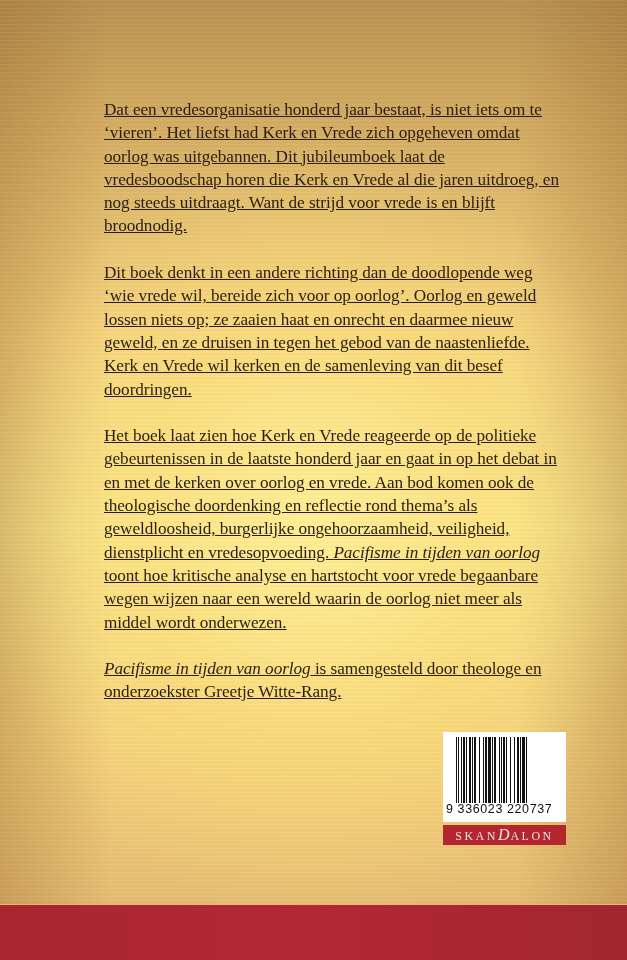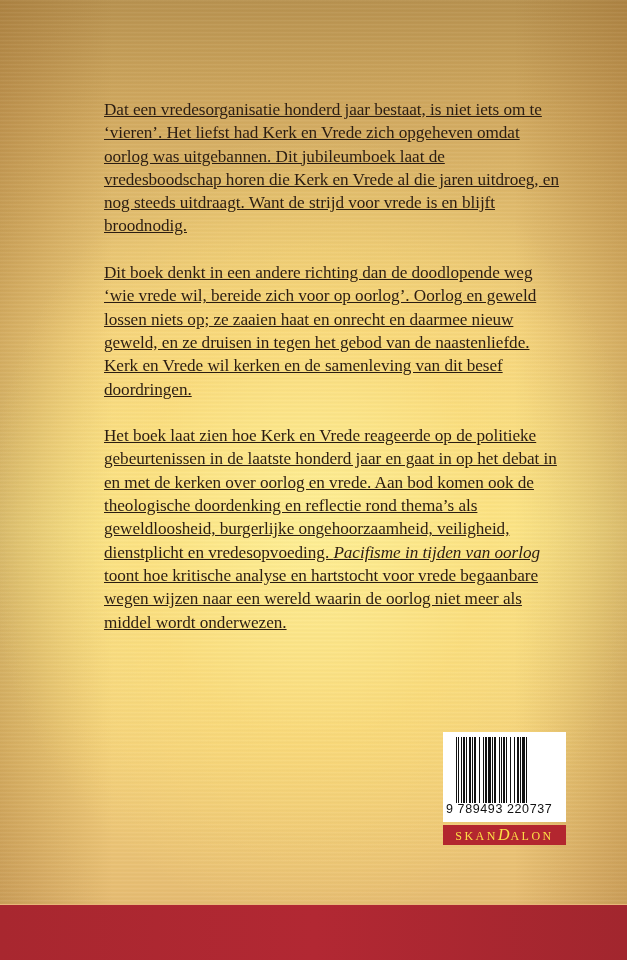--- a/index.html
+++ b/index.html
@@ -14,36 +14,37 @@
     background:repeating-linear-gradient(to bottom, rgba(255,255,255,0.05) 0px, rgba(255,255,255,0.05) 1px, rgba(0,0,0,0.025) 2px, rgba(0,0,0,0) 4px);}
   .text{position:absolute;left:104px;top:98px;width:460px;color:#2b1d12;
     font-size:17.2px;line-height:23.3px;letter-spacing:-0.05px;text-decoration:underline;}
   .text p{margin:0 0 23.3px 0;}
   .text em{font-style:italic;}
   .barcode-box{position:absolute;left:443px;top:732px;width:123px;height:90px;background:#fff;}
   .bars{position:absolute;left:13px;top:5px;width:104px;height:66px;display:flex;align-items:stretch;}
   .bars span{display:block;height:100%;}
   .isbn{position:absolute;left:3px;top:70px;width:118px;font-family:"Liberation Sans","DejaVu Sans",sans-serif;
     font-size:12.5px;color:#111;letter-spacing:0.6px;white-space:nowrap;}
-  .logo{position:absolute;left:443px;top:825px;width:123px;height:20px;background:#b3262f;color:#fde047;
+  .logo{position:absolute;left:443px;top:825px;width:123px;height:20px;background:#b3262f;color:#e5e5e5;
     font-family:"Liberation Serif",serif;font-size:12px;letter-spacing:2.5px;text-align:center;line-height:20px;}
   .logo .big{font-size:16px;font-style:italic;letter-spacing:1px;}
   .band{position:absolute;left:0;top:904px;width:627px;height:56px;
     background:linear-gradient(to right,#a8272f,#b22833 50%,#a2262e);border-top:1px solid #e8b67a;}
 </style>
 </head>
 <body>
 
 <div class="cover"></div>
 <div class="lines"></div>
 
 <div class="text">
   <p><span>Dat een vredesorganisatie honderd jaar bestaat, is niet iets om te ‘vieren’. Het liefst had Kerk en Vrede zich opgeheven omdat oorlog was uitgebannen. Dit jubileumboek laat de vredesboodschap horen die Kerk en Vrede al die jaren uitdroeg, en nog steeds uitdraagt. Want de strijd voor vrede is en blijft broodnodig.</span></p>
   <p><span>Dit boek denkt in een andere richting dan de doodlopende weg ‘wie vrede wil, bereide zich voor op oorlog’. Oorlog en geweld lossen niets op; ze zaaien haat en onrecht en daarmee nieuw geweld, en ze druisen in tegen het gebod van de naastenliefde. Kerk en Vrede wil kerken en de samenleving van dit besef doordringen.</span></p>
   <p><span>Het boek laat zien hoe Kerk en Vrede reageerde op de politieke gebeurtenissen in de laatste honderd jaar en gaat in op het debat in en met de kerken over oorlog en vrede. Aan bod komen ook de theologische doordenking en reflectie rond thema’s als geweldloosheid, burgerlijke ongehoorzaamheid, veiligheid, dienstplicht en vredesopvoeding. </span><em>Pacifisme in tijden van oorlog</em><span> toont hoe kritische analyse en hartstocht voor vrede begaanbare wegen wijzen naar een wereld waarin de oorlog niet meer als middel wordt onderwezen.</span></p>
+  <p><em>Pacifisme in tijden van oorlog</em><span> is samengesteld door theologe en onderzoekster Greetje Witte-Rang.</span></p>
 </div>
 
 <div class="barcode-box">
   <div class="bars" id="bars">
       <span style="width: 0.95px; background: rgb(17, 17, 17);"></span>
       <span style="width: 0.95px; background: rgb(255, 255, 255);"></span>
       <span style="width: 0.95px; background: rgb(17, 17, 17);"></span>
       <span style="width: 1.9px; background: rgb(255, 255, 255);"></span>
       <span style="width: 0.95px; background: rgb(17, 17, 17);"></span>
       <span style="width: 0.95px; background: rgb(255, 255, 255);"></span>
@@ -91,18 +92,18 @@
       <span style="width: 0.95px; background: rgb(255, 255, 255);"></span>
       <span style="width: 0.95px; background: rgb(17, 17, 17);"></span>
       <span style="width: 0.95px; background: rgb(255, 255, 255);"></span>
       <span style="width: 2.85px; background: rgb(17, 17, 17);"></span>
       <span style="width: 0.95px; background: rgb(255, 255, 255);"></span>
       <span style="width: 0.95px; background: rgb(17, 17, 17);"></span>
       <span style="width: 1.9px; background: rgb(255, 255, 255);"></span>
       <span style="width: 0.95px; background: rgb(17, 17, 17);"></span>
       <span style="width: 0.95px; background: rgb(255, 255, 255);"></span>
     </div>
-  <div class="isbn">9 789493 220737</div>
+  <div class="isbn">9 336023 220737</div>
 </div>
 
 <div class="logo"><span>SKAN</span><span class="big">D</span><span>ALON</span></div>
 
 <div class="band"></div>
 
 </body></html>

